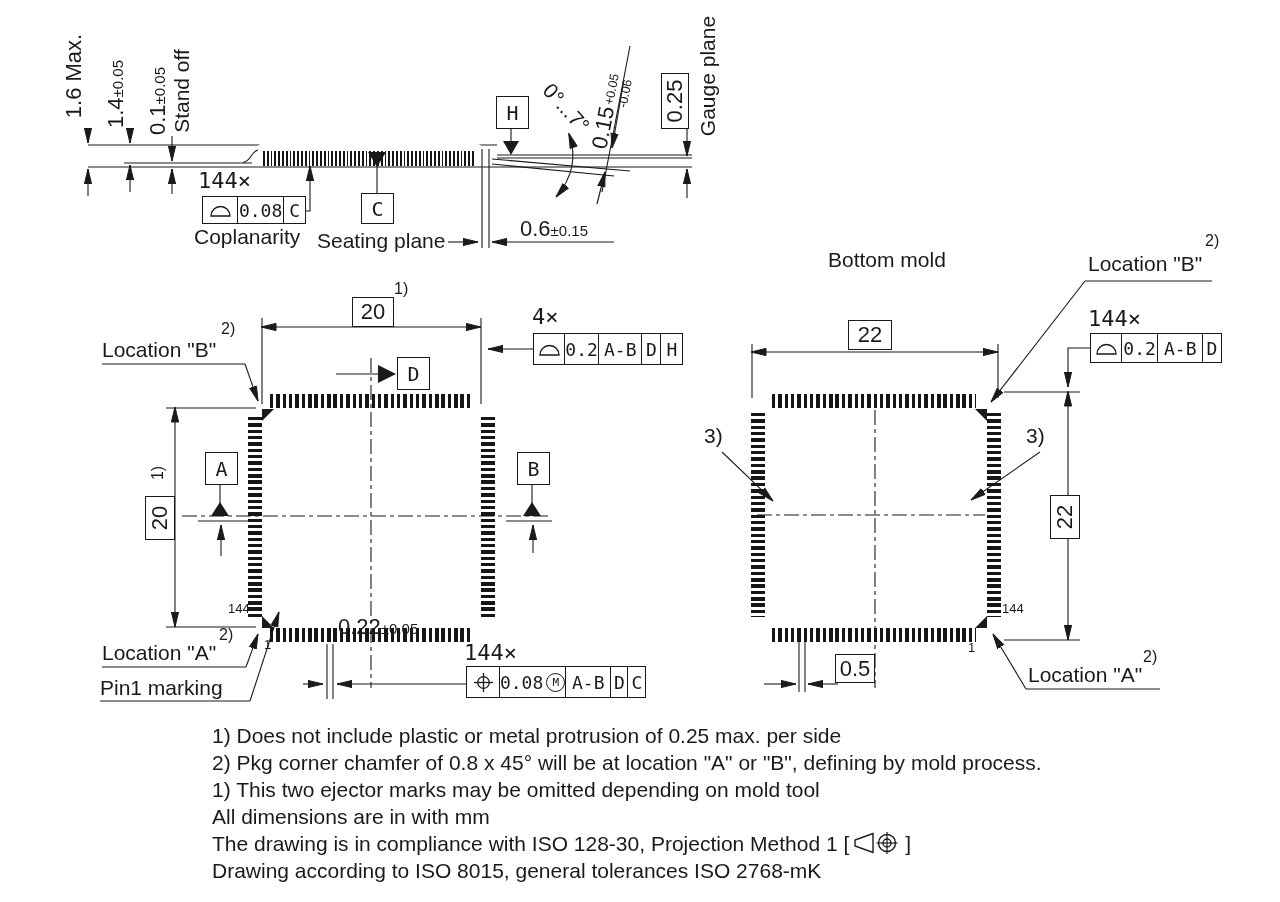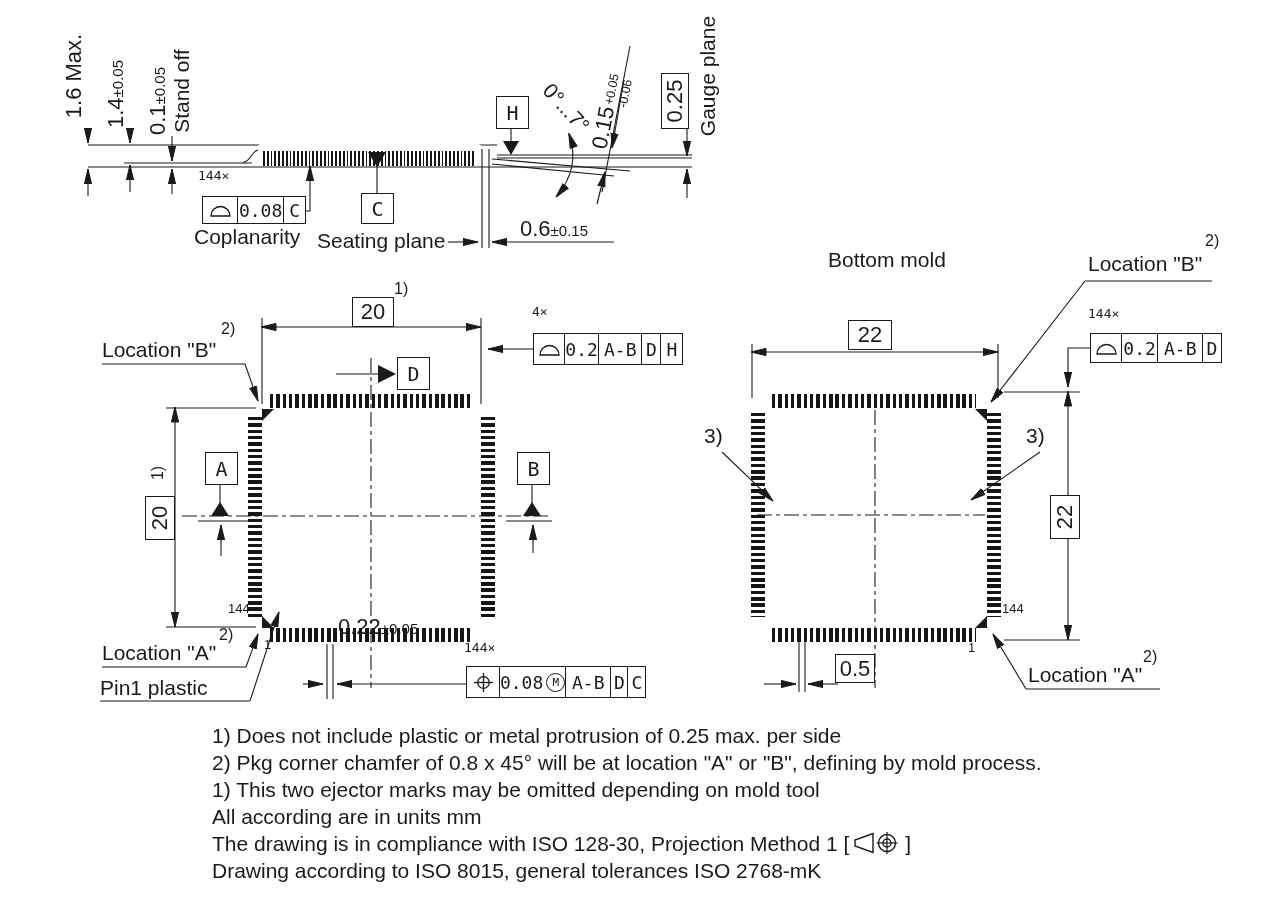--- a/index.html
+++ b/index.html
@@ -5,21 +5,21 @@
   html,body{margin:0;padding:0;background:#fff;}
   #canvas{position:relative;width:1280px;height:902px;background:#ffffff;overflow:hidden;
           font-family:"Liberation Sans",sans-serif;color:#1a1a1a;}
   #linework{position:absolute;left:0;top:0;}
   .t{position:absolute;white-space:nowrap;color:#1a1a1a;}
   .lab{font-size:21px;}
   .dim{font-size:22px;}
   .tol{font-size:15px;}
   .sup{font-size:16px;}
   .sm{font-size:13px;}
-  .cnt{font-size:13px;font-family:"DejaVu Sans Mono",monospace;}
+  .cnt{font-size:22px;font-family:"DejaVu Sans Mono",monospace;}
   .vc{transform:translate(-50%,-50%) rotate(-90deg);}
   .box{position:absolute;border:1.6px solid #1a1a1a;display:flex;align-items:center;justify-content:center;background:#fff;}
   .dbox{font-family:"DejaVu Sans Mono",monospace;font-size:20px;}
   .fcf{position:absolute;display:flex;background:#fff;}
   .fcf .c{border:1.4px solid #1a1a1a;margin-left:-1.4px;display:flex;align-items:center;justify-content:center;
           font-family:"DejaVu Sans Mono",monospace;font-size:18px;background:#fff;}
   .fcf .c:first-child{margin-left:0;}
   .mcirc{display:inline-flex;align-items:center;justify-content:center;width:17px;height:17px;border:1.4px solid #1a1a1a;
          border-radius:50%;font-size:11px;margin-left:3px;font-family:"DejaVu Sans Mono",monospace;}
   .stack{display:inline-flex;flex-direction:column;font-size:12.5px;line-height:1.08;vertical-align:2px;margin-left:2px;}
@@ -240,21 +240,21 @@
       <span>B</span>
     </div>
 <div class="t sup vc" style="left:158px;top:473px;"><span>1)</span></div>
 <div class="box" style="left:145px;top:496px;width:28px;height:42px;">
   <span class="dim" style="transform:rotate(-90deg);">20</span>
 </div>
 <div class="t sm" style="left:228px;top:601px;">144</div>
 <div class="t sm" style="left:264px;top:637px;">1</div>
 <div class="t lab" style="left:102px;top:641px;">Location "A"</div>
 <div class="t sup" style="left:219px;top:626px;">2)</div>
-<div class="t lab" style="left:100px;top:676px;">Pin1 plastic</div>
+<div class="t lab" style="left:100px;top:676px;">Pin1 marking</div>
 <div class="t" style="left:338px;top:614px;"><span class="dim">0.22</span><span class="tol">±0.05</span></div>
 <div class="t cnt" style="left:464px;top:640px;">144×</div>
 <div class="fcf" style="left:466px;top:666px;height:32px;">
   <div class="c" style="width:32px;">
     <svg width="21" height="21">
           <circle cx="10.5" cy="10.5" r="5.8" fill="none" stroke="#1a1a1a" stroke-width="1.3"></circle>
           <line x1="1" y1="10.5" x2="20" y2="10.5" stroke="#1a1a1a" stroke-width="1.3"></line>
           <line x1="10.5" y1="1" x2="10.5" y2="20" stroke="#1a1a1a" stroke-width="1.3"></line>
         </svg>
   </div>
@@ -301,21 +301,21 @@
   <div class="noteline">
         <span>1) Does not include plastic or metal protrusion of 0.25 max. per side</span>
       </div>
   <div class="noteline">
         <span>2) Pkg corner chamfer of 0.8 x 45° will be at location "A" or "B", defining by mold process.</span>
       </div>
   <div class="noteline">
         <span>1) This two ejector marks may be omitted depending on mold tool</span>
       </div>
   <div class="noteline">
-        <span>All according are in units mm</span>
+        <span>All dimensions are in with mm</span>
       </div>
   <div class="noteline">
     <span>The drawing is in compliance with ISO 128-30, Projection Method 1 [</span>
     <span style="display:inline-flex;">
       <svg width="50" height="26" viewBox="0 0 50 26">
         <path d="M3,10 L3,16 L21,22.5 L21,3.5 Z" fill="none" stroke="#1a1a1a" stroke-width="1.4"></path>
         <circle cx="35" cy="13" r="8.5" fill="none" stroke="#1a1a1a" stroke-width="1.4"></circle>
         <circle cx="35" cy="13" r="4" fill="none" stroke="#1a1a1a" stroke-width="1.4"></circle>
         <line x1="24.5" y1="13" x2="45.5" y2="13" stroke="#1a1a1a" stroke-width="1.2"></line>
         <line x1="35" y1="2" x2="35" y2="24" stroke="#1a1a1a" stroke-width="1.2"></line>

